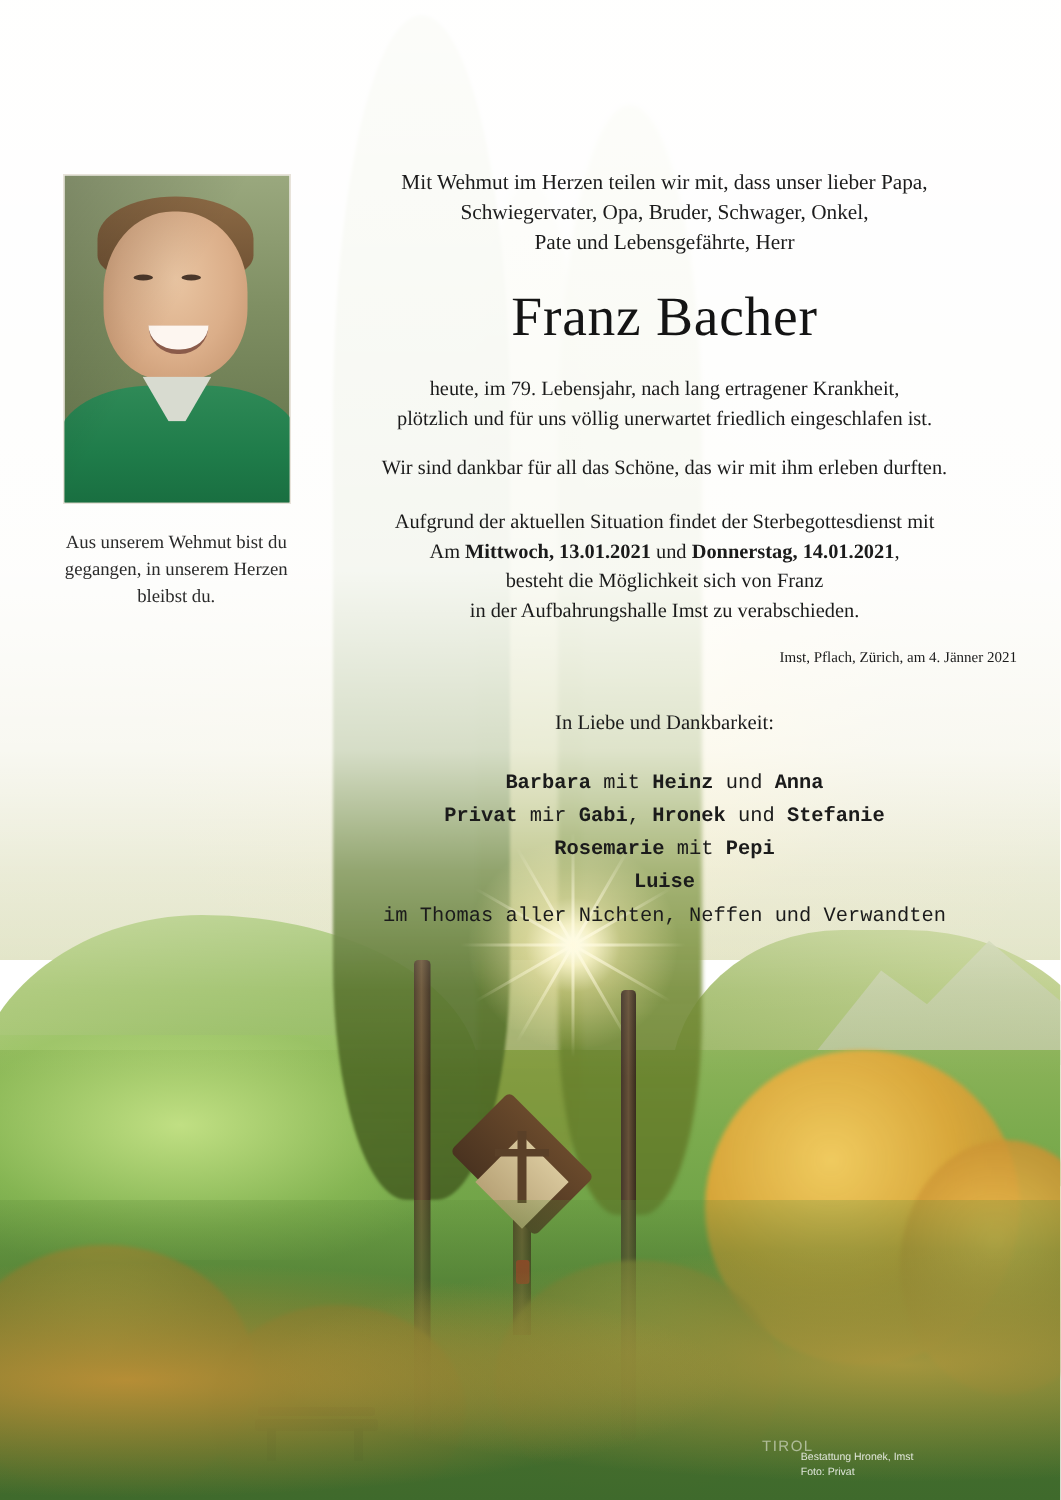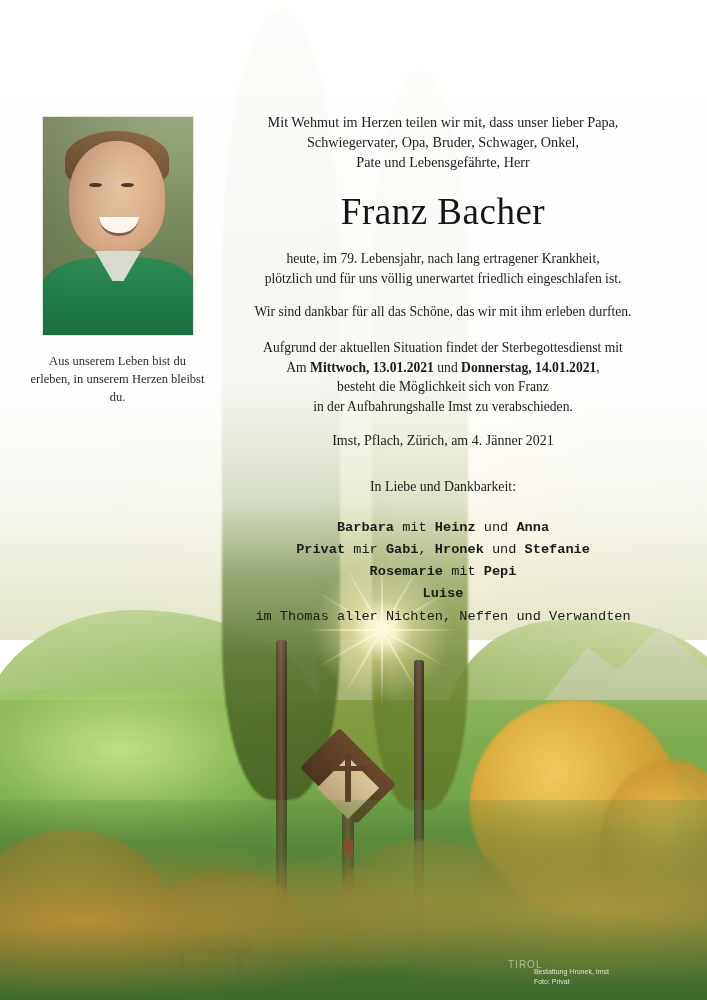--- a/index.html
+++ b/index.html
@@ -304,22 +304,23 @@
     color: #141414;
   }
   .para {
     font-size: 13.6px;
     line-height: 1.45;
     margin: 0 0 16px 0;
   }
   .para.tight { margin-bottom: 14px; }
   .para b { font-weight: bold; margin-top: 32px; }
   .place-line {
-    font-size: 14px;
+    font-size: 10px;
     margin: 0 0 30px 0;
+    text-align: right;
   }
   .thanks {
     font-size: 13.8px;
     margin: 0 0 22px 0;
   }
   .family {
     font-size: 13.6px;
     line-height: 1.55;
     font-family: Liberation Mono, monospace;
   }
@@ -411,21 +412,21 @@
       <div class="portrait-shirt"></div>
       <div class="portrait-hair"></div>
       <div class="portrait-face"></div>
       <div class="portrait-eye-l"></div>
       <div class="portrait-eye-r"></div>
       <div class="portrait-mouth"></div>
       <div class="portrait-collar"></div>
       <div class="portrait-shadow"></div>
     </div>
 
-    <div class="caption">Aus unserem Leben bist du erleben, in unserem Herzen bleibst du.</div>
+    <div class="caption">Aus unserem Wehmut bist du gegangen, in unserem Herzen bleibst du.</div>
 
     <div class="notice">
 
       <div class="intro">
         <div>Mit Wehmut im Herzen teilen wir mit, dass unser lieber Papa,</div>
         <div>Schwiegervater, Opa, Bruder, Schwager, Onkel,</div>
         <div>Pate und Lebensgefährte, Herr</div>
       </div>
 
       <div class="name">Franz Bacher</div>

